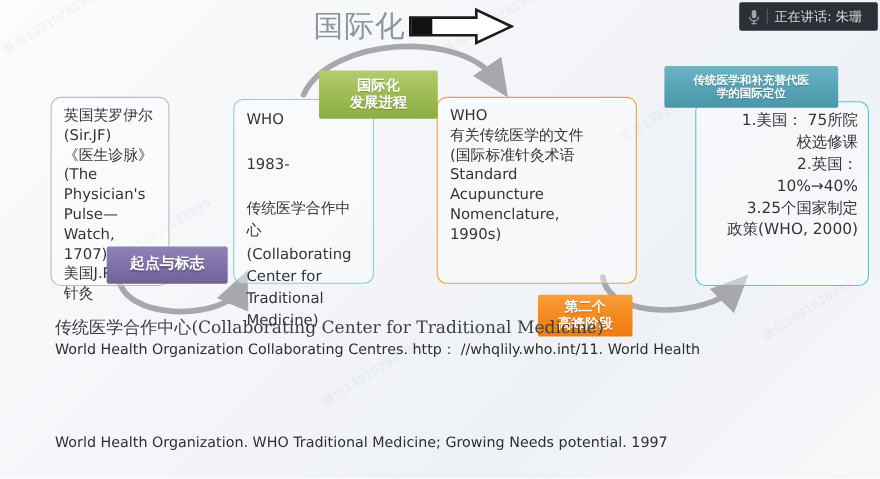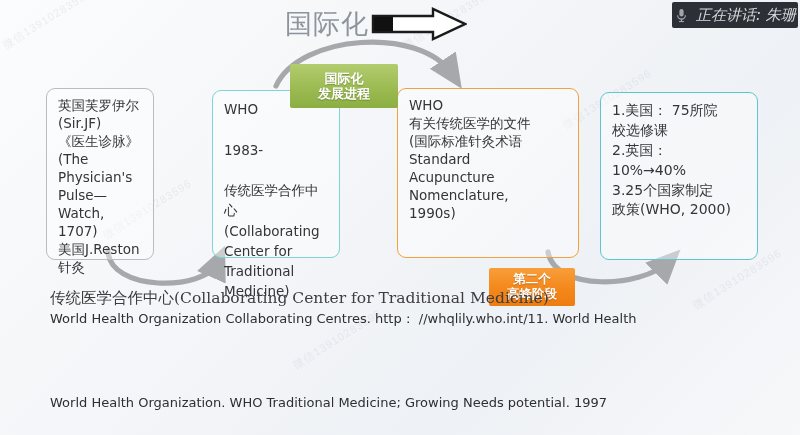--- a/index.html
+++ b/index.html
@@ -82,43 +82,42 @@
     opacity: .75;
   }
   .spk-div {
     width: 1px;
     height: 14px;
     background: #5d6067;
     margin: 0 6px 0 3px;
   }
   .spk-text {
     color: #d8dade;
-    font-size: 15px;
+    font-size: 12px;
     font-family: "DejaVu Sans", "Liberation Sans", sans-serif;
     white-space: nowrap;
-    font-style: italic;
   }
 
   
   .box {
     position: absolute;
     box-sizing: border-box;
     border-radius: 9px;
     background: rgba(255,255,255,0.42);
     padding: 8px 9px 6px 11px;
     font-size: 13.5px;
     line-height: 1.33;
     color: #333538;
     font-family: "DejaVu Sans", "Liberation Sans", sans-serif;
     white-space: pre-line;
   }
   #box1 { left: 46px;  top: 88px;  width: 108px; height: 172px; border: 1.3px solid #b9bcc4; }
   #box2 { left: 212px; top: 90px;  width: 128px; height: 168px; border: 1.3px solid #7fd4d4; }
   #box3 { left: 397px; top: 88px;  width: 182px; height: 170px; border: 1.3px solid #f0a23c; }
-  #box4 { left: 600px; top: 92px;  width: 158px; height: 168px; border: 1.3px solid #5fc6cf; }
+  #box4 { left: 632px; top: 92px;  width: 158px; height: 168px; border: 1.3px solid #5fc6cf; text-align: right; }
 
   #box2, #box4 { line-height: 1.5; }
   #box4 { font-size: 14px; line-height: 1.42; }
 
   
   .badge {
     position: absolute;
     box-sizing: border-box;
     display: flex;
     align-items: center;
@@ -247,26 +246,33 @@
 Acupuncture
 Nomenclature,
 1990s)</div>
   <div class="box" id="box4">1.美国： 75所院
 校选修课
 2.英国：
 10%→40%
 3.25个国家制定
 政策(WHO, 2000)</div>
 
+  <div class="badge" id="badge1">
+    <span>起点与标志</span>
+  </div>
   <div class="badge" id="badge2">
     <span>国际化
 发展进程</span>
   </div>
   <div class="badge" id="badge3">
     <span>第二个
 高峰阶段</span>
   </div>
+  <div class="badge" id="badge4">
+    <span>传统医学和补充替代医
+学的国际定位</span>
+  </div>
 
   <div class="bottom-block bt-cn-serif" id="bt1">传统医学合作中心(Collaborating Center for Traditional Medicine)</div>
   <div class="bottom-block bt-en" id="bt2">World Health Organization Collaborating Centres. http： //whqlily.who.int/11. World Health</div>
   <div class="bottom-block bt-en" id="bt5" style="top: 394px; width: 700px;">World Health Organization. WHO Traditional Medicine; Growing Needs potential. 1997</div>
 
 </div>
 
 </body></html>

